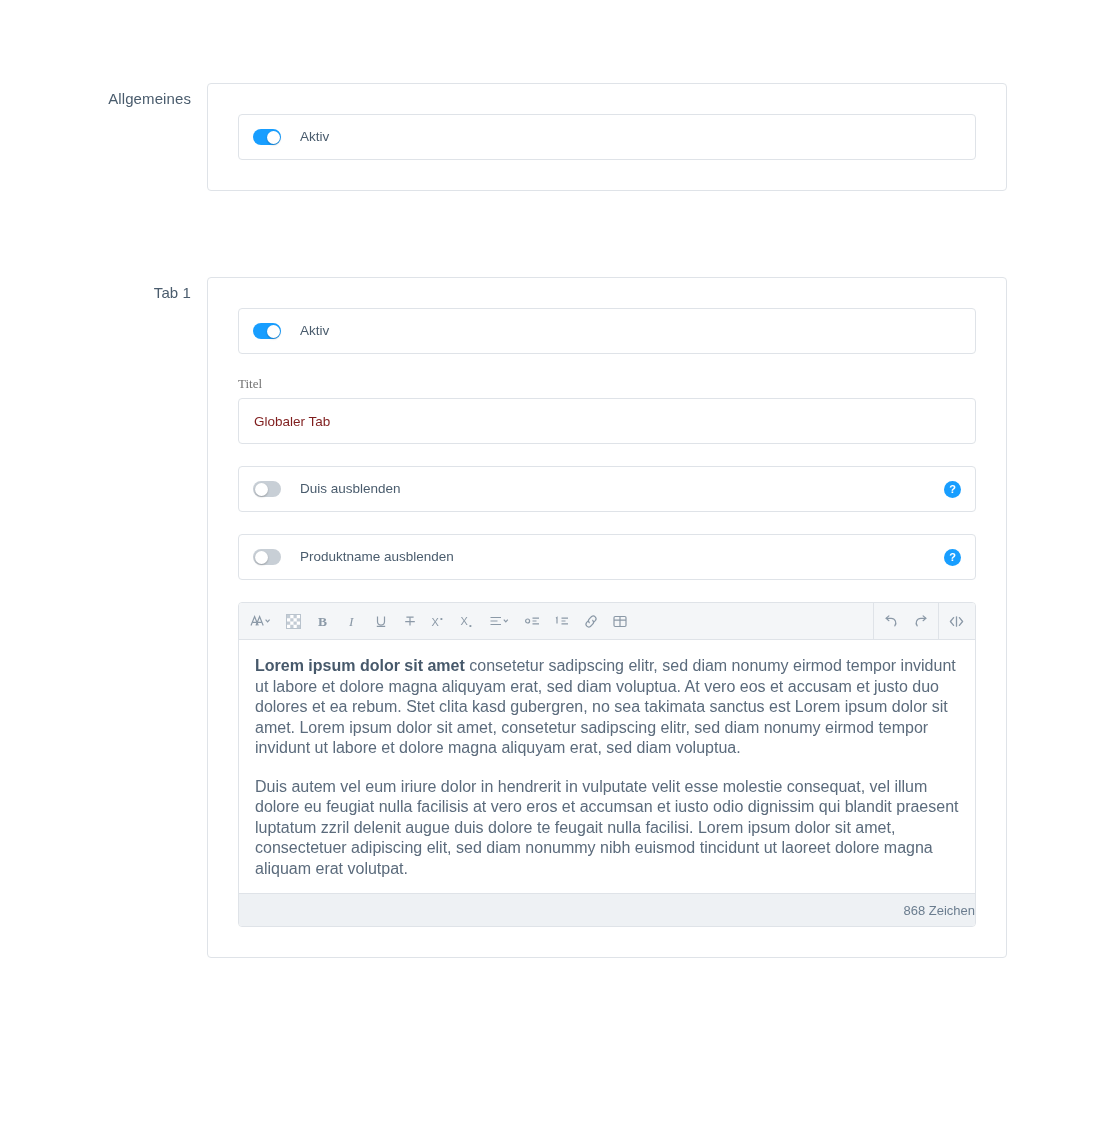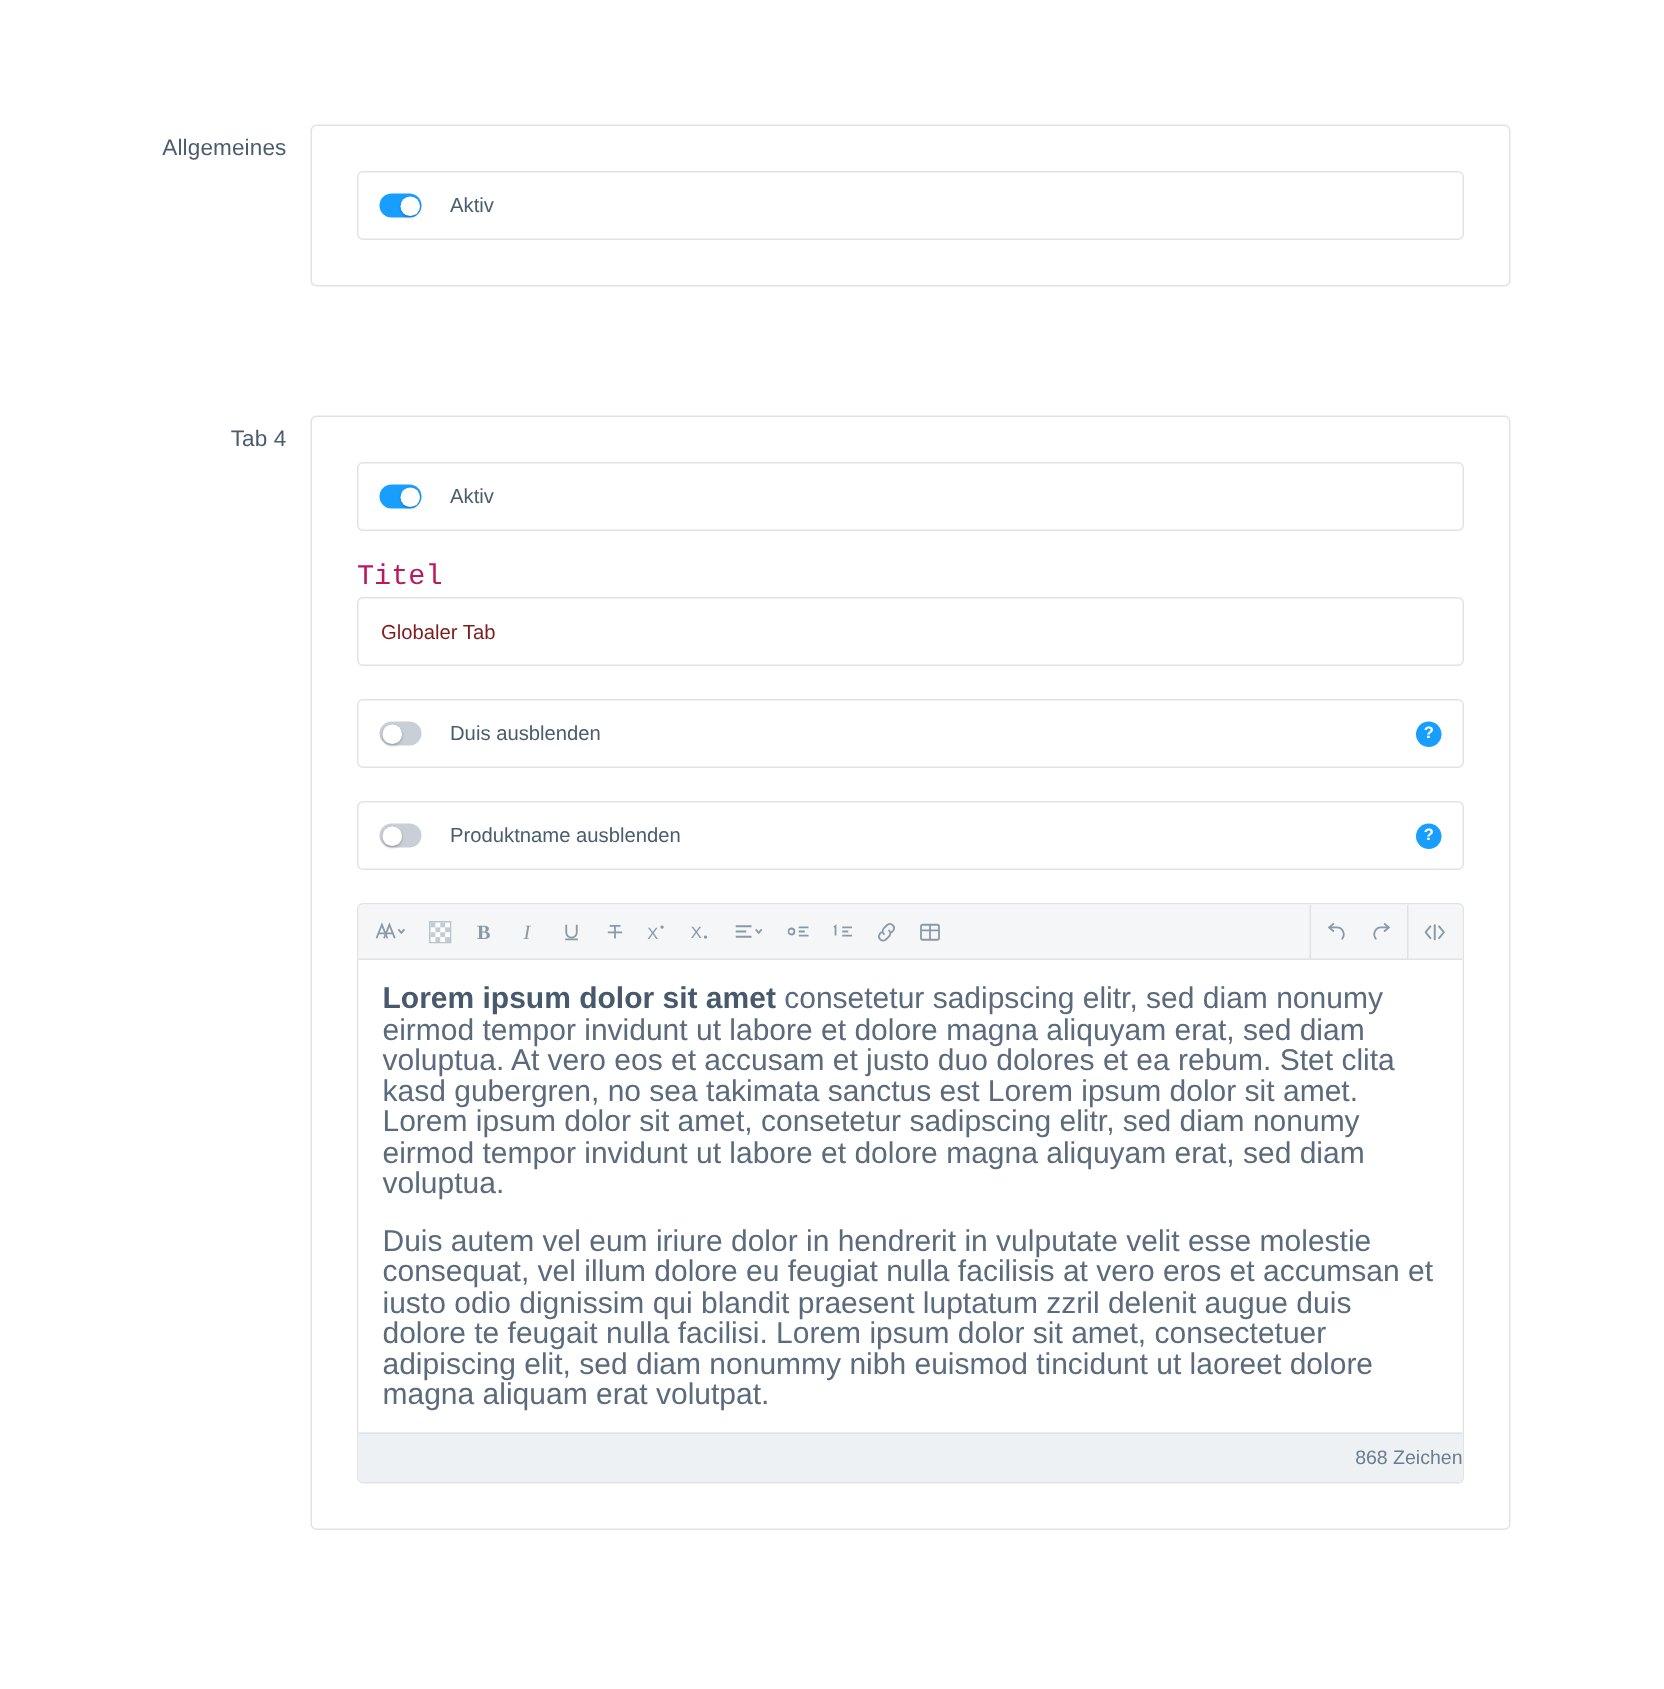--- a/index.html
+++ b/index.html
@@ -49,25 +49,25 @@
 
   
   .panel-inner {
     padding: 30px;
   }
 
   .field-block { margin-bottom: 22px; border-radius: 15px; }
   .field-block:last-child { margin-bottom: 0; }
 
   .field-label {
-    font-size: 19px;
-    color: #be185d;
+    font-size: 13px;
+    color: #737373;
     line-height: 16px;
     margin-bottom: 6px;
-    font-family: Liberation Mono, monospace;
+    font-family: Liberation Serif, serif;
   }
 
   
   .switch-row {
     display: flex;
     align-items: center;
     height: 46px;
     border: 1px solid #dfe3e8;
     border-radius: 4px;
     background: #ffffff;
@@ -180,21 +180,21 @@
   }
 
   .editor-body {
     padding: 16px 16px 14px 16px;
     min-height: 246px;
     background: #ffffff;
   }
 
   .editor-body p {
     margin: 0 0 18px 0;
-    font-size: 20px;
+    font-size: 16px;
     line-height: 20.5px;
     color: #5b6b7c;
     font-family: "Liberation Sans", sans-serif;
   }
   .editor-body p:last-child { margin-bottom: 0; }
   .editor-body b { color: #47596b; font-weight: bold; }
 
   .editor-footer {
     height: 33px;
     background: #eef1f4;
@@ -224,21 +224,21 @@
               </div>
             <div class="switch-label">Aktiv</div>
           </div>
         </div>
 
       </div>
     </div>
   </div>
 
   <div class="section" style="top:277px; left:70px;">
-    <div class="section-label">Tab 4</div>
+    <div class="section-label">Tab 1</div>
     <div class="panel">
       <div class="panel-inner" style="padding:30px 30px 30px 30px;">
 
         <div class="field-block">
           <div class="switch-row">
             <div class="switch on">
                 <span class="knob"></span>
               </div>
             <div class="switch-label">Aktiv</div>
           </div>

